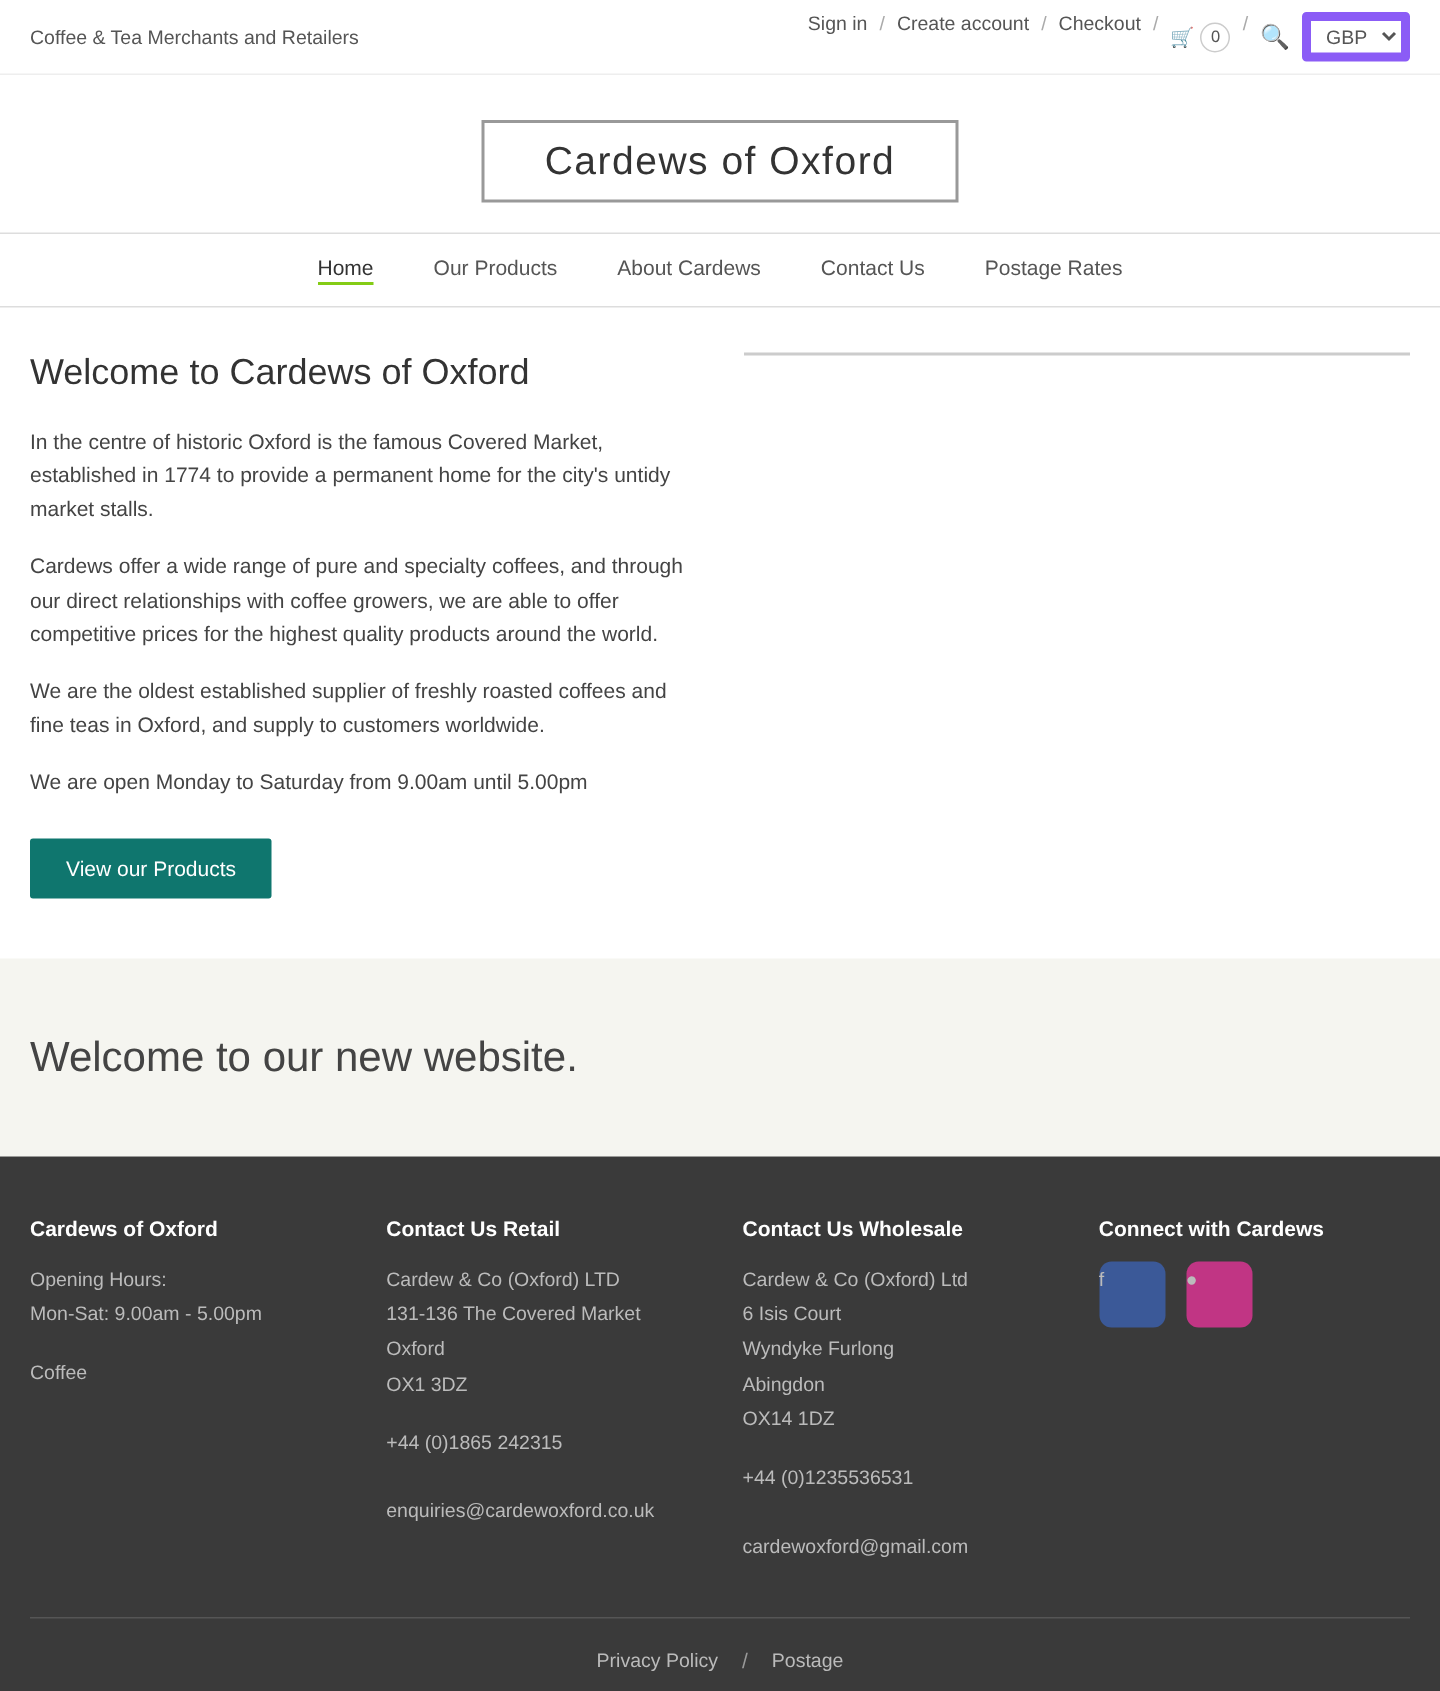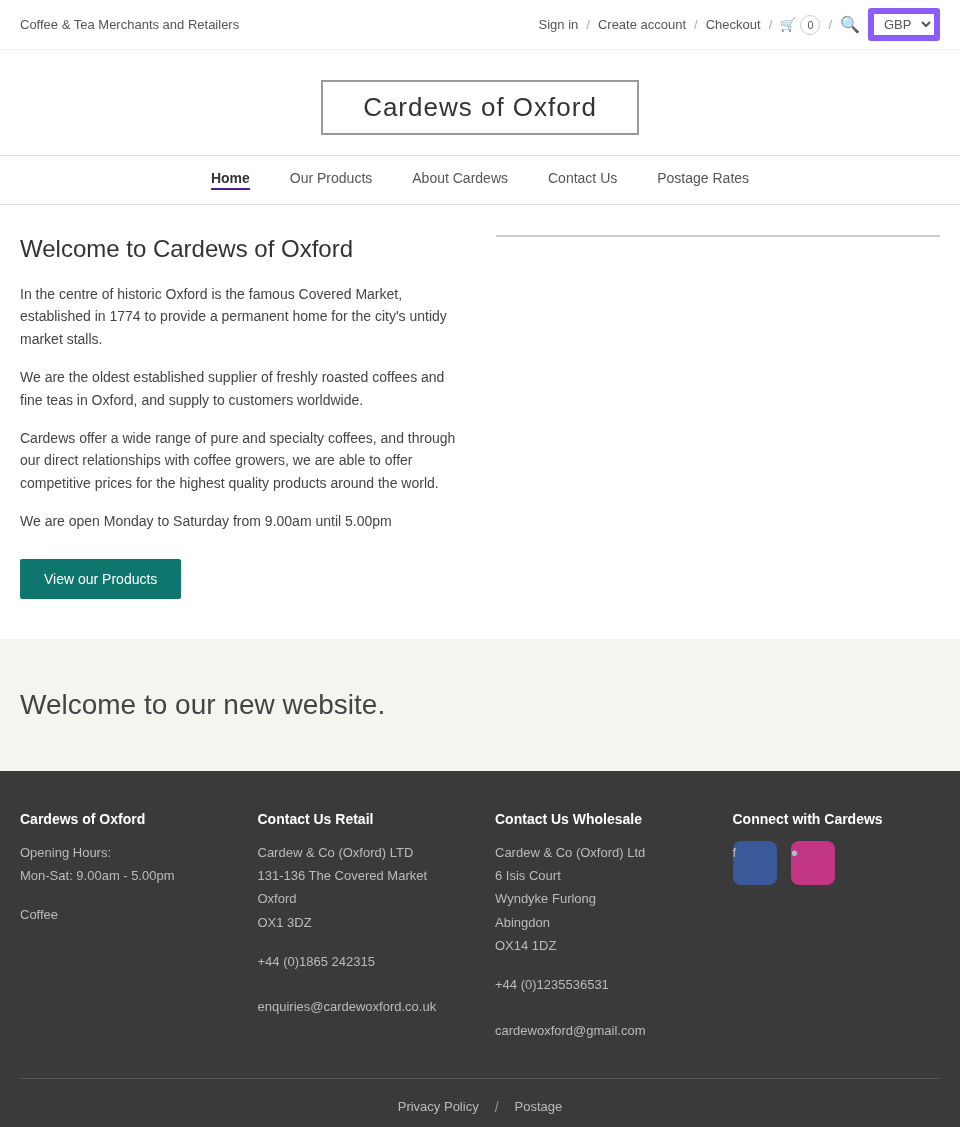--- a/index.html
+++ b/index.html
@@ -8,21 +8,21 @@
     
     .top-bar {
       background: #fff;
       border-bottom: 1px solid #eee;
       padding: 8px 20px;
       display: flex;
       align-items: center;
       justify-content: space-between;
     }
     .top-bar-left { font-size: 13px; color: #555; }
-    .top-bar-right { display: flex; align-items: center; gap: 8px; font-size: 13px; color: #555; }
+    .top-bar-right { display: flex; gap: 8px; font-size: 13px; color: #555; }
     .top-bar-right a { color: #555; text-decoration: none; }
     .separator { color: #aaa; }
     .cart-icon-wrapper { display: flex; align-items: center; gap: 4px; }
     .cart-badge {
       background: #fff;
       border: 1px solid #ccc;
       border-radius: 50%;
       width: 20px; height: 20px;
       display: flex; align-items: center; justify-content: center;
       font-size: 11px;
@@ -62,21 +62,21 @@
       justify-content: center;
       gap: 40px;
       padding: 14px 20px;
       margin-bottom: 0;
     }
     .nav a {
       text-decoration: none;
       color: #555;
       font-size: 14px;
     }
-    .nav a.active { color: #333; font-weight: 700; border-bottom: 2px solid #4c1d95; padding-bottom: 2px; }
+    .nav a.active { color: #333; font-weight: 400; border-bottom: 2px solid #84cc16; padding-bottom: 2px; }
 
     
     .main-content {
       max-width: 960px;
       margin: 0 auto;
       padding: 30px 20px 40px;
       display: flex;
       gap: 32px;
     }
     .content-left {
@@ -239,22 +239,22 @@
   <a href="#">Our Products</a>
   <a href="#">About Cardews</a>
   <a href="#">Contact Us</a>
   <a href="#">Postage Rates</a>
 </nav>
 
 <div class="main-content">
   <div class="content-left">
     <h1 class="page-title">Welcome to Cardews of Oxford</h1>
     <p>In the centre of historic Oxford is the famous Covered Market, established in 1774 to provide a permanent home for the city's untidy market stalls.</p>
+    <p>Cardews offer a wide range of pure and specialty coffees, and through our direct relationships with coffee growers, we are able to offer competitive prices for the highest quality products around the world.</p>
     <p>We are the oldest established supplier of freshly roasted coffees and fine teas in Oxford, and supply to customers worldwide.</p>
-    <p>Cardews offer a wide range of pure and specialty coffees, and through our direct relationships with coffee growers, we are able to offer competitive prices for the highest quality products around the world.</p>
     <p>We are open Monday to Saturday from 9.00am until 5.00pm</p>
     <a href="#" class="view-products-btn">View our Products</a>
   </div>
   <div class="content-right">
   </div>
 </div>
 
 <div class="welcome-banner">
   <h2>Welcome to our new website.</h2>
 </div>

